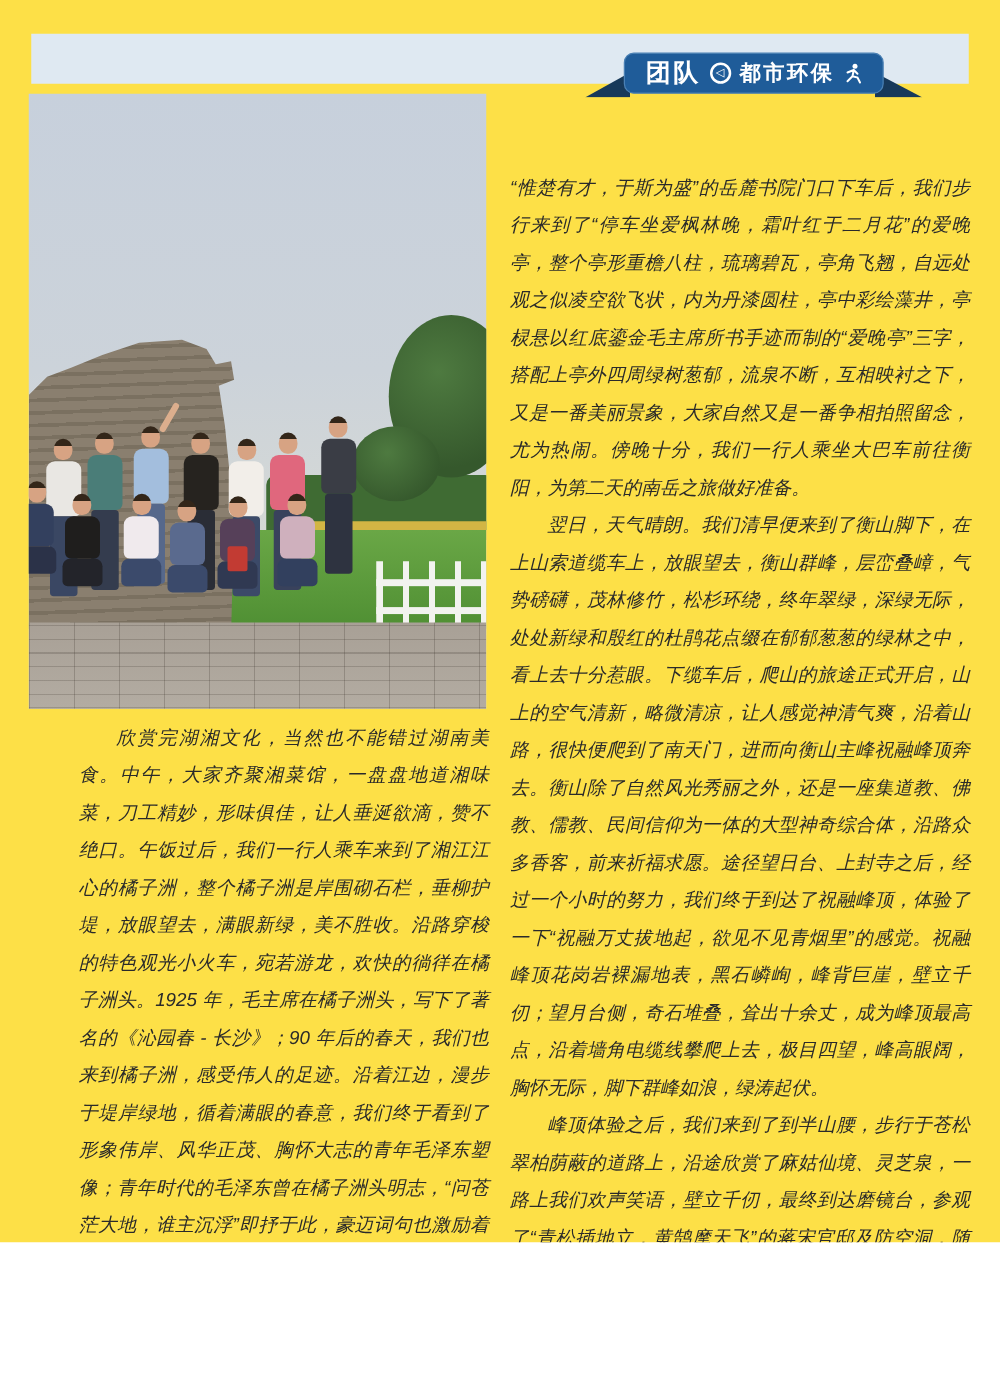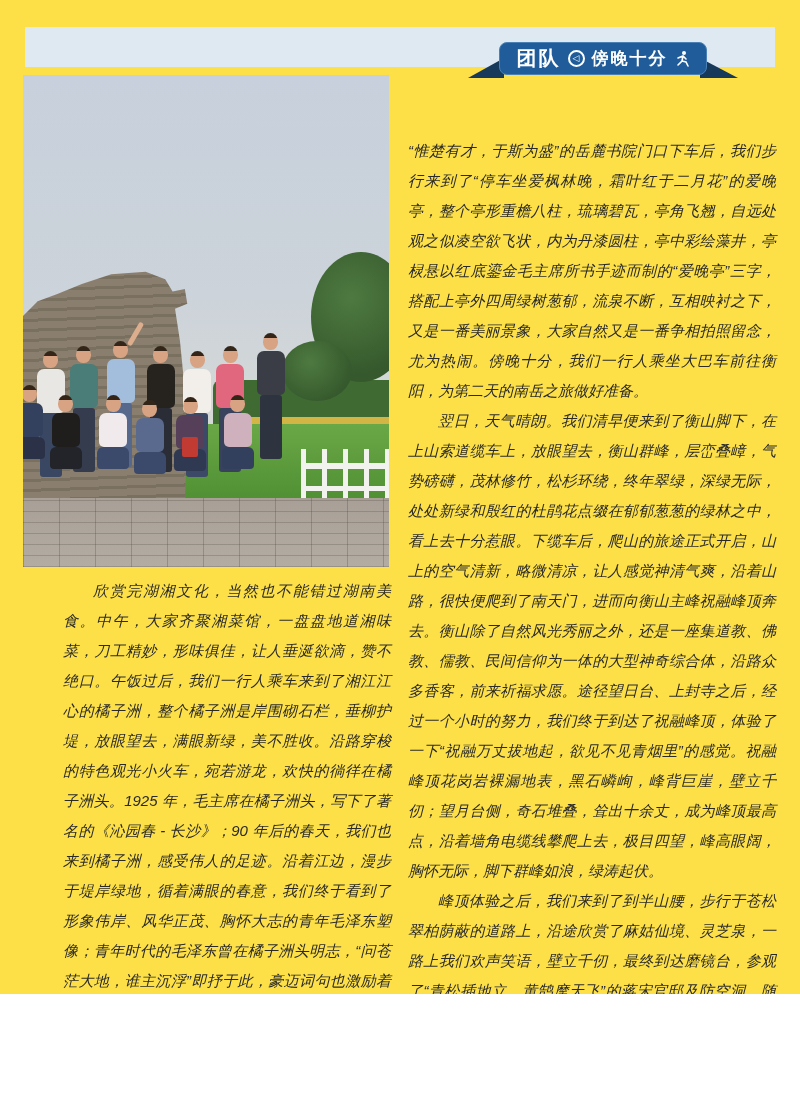--- a/index.html
+++ b/index.html
@@ -66,21 +66,21 @@
 <body>
 
 <div class="page">
 
   <div class="top-band"></div>
   <div class="badge-tail tail-left"></div>
   <div class="badge-tail tail-right"></div>
   <div class="badge">
     <span class="team">团队</span>
     <span class="circle-icon">◁</span>
-    <span class="brand">傍晚十分</span>
+    <span class="brand">都市环保</span>
     <svg width="15" height="18" viewBox="0 0 15 18">
       <circle cx="9" cy="3" r="2" fill="#ffffff"></circle>
       <path d="M3 8 L8 6 L11 9 M8 6 L7 11 L3 15 M7 11 L11 12 L13 16" stroke="#ffffff" stroke-width="1.6" fill="none" stroke-linecap="round"></path>
     </svg>
   </div>
 
   <div class="photo">
     <div class="ph-hedge"></div>
     <div class="ph-bush" style="right:-6%;top:36%;width:100px;height:130px;"></div>
     <div class="ph-bush" style="right:10%;top:54%;width:70px;height:60px;"></div>

